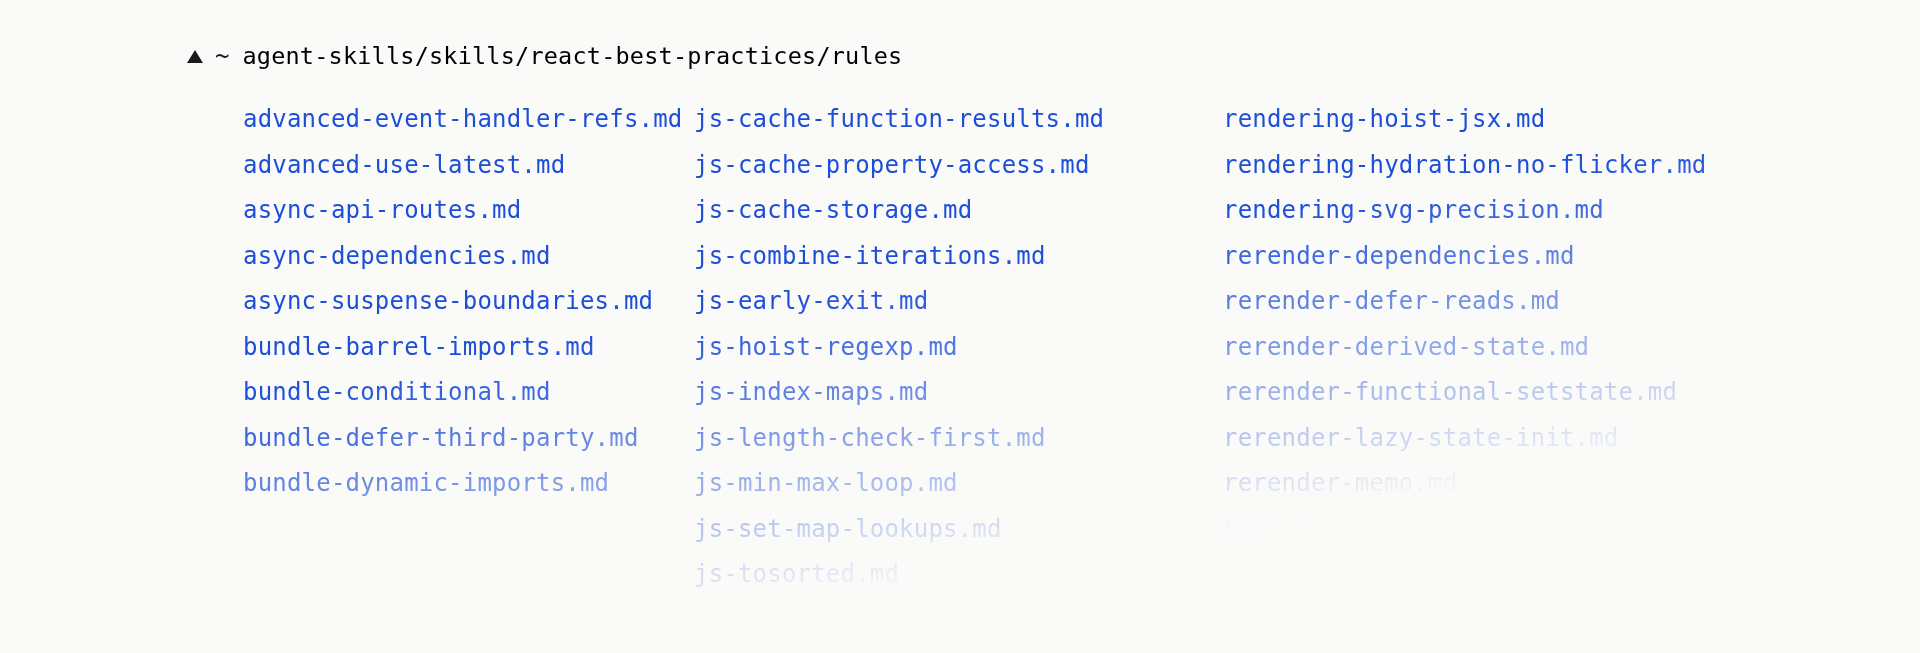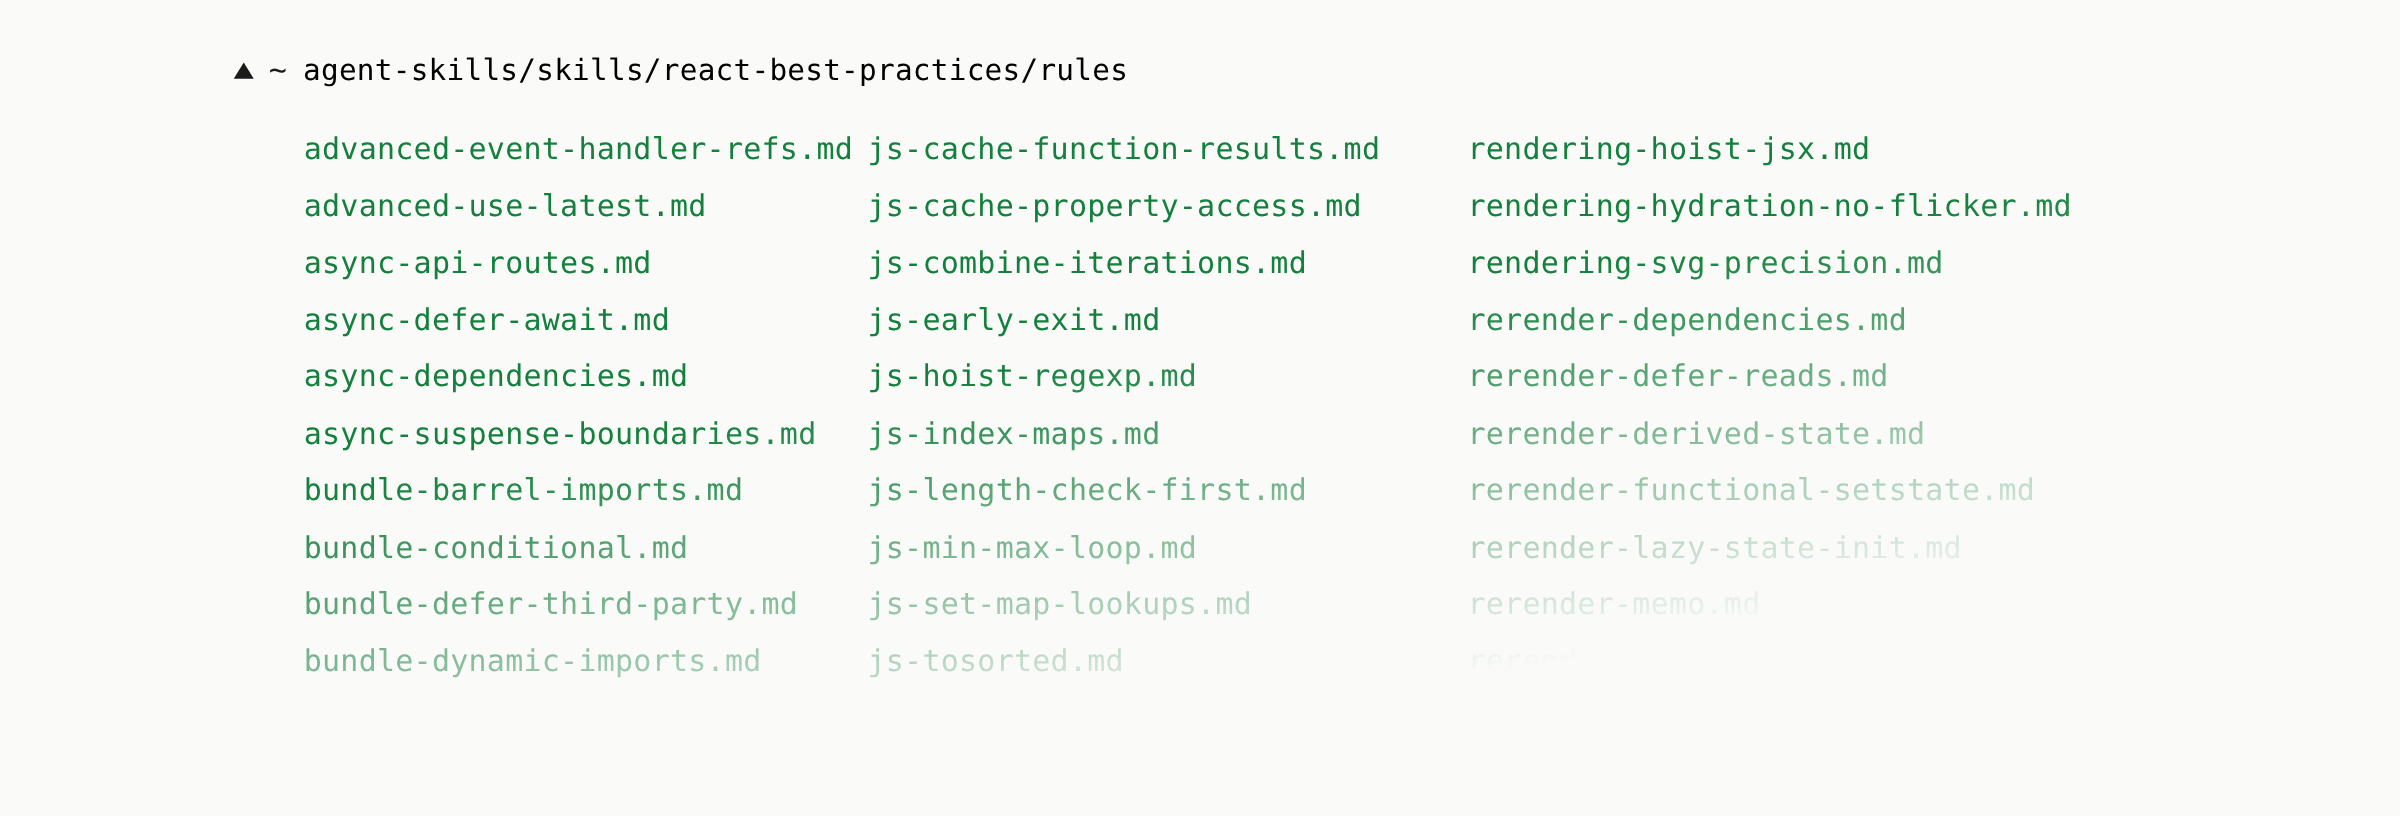--- a/index.html
+++ b/index.html
@@ -33,54 +33,54 @@
   .file-grid{
     position:absolute;left:0;top:97px;width:1920px;height:556px;
     -webkit-mask-image:linear-gradient(170deg,rgba(0,0,0,1) 0%,rgba(0,0,0,1) 38%,rgba(0,0,0,0) 73%);
             mask-image:linear-gradient(170deg,rgba(0,0,0,1) 0%,rgba(0,0,0,1) 38%,rgba(0,0,0,0) 73%);
   }
   .file-col{
     position:absolute;top:0;margin:0;padding:0;list-style:none;
   }
   .col-1{left:243px;}
   .col-2{left:694px;}
-  .col-3{left:1174px;}
+  .col-3{left:1223px;}
   .file-col li{
     height:45.5px;line-height:45.5px;
-    font-size:24px;color:#15803d;letter-spacing:.2px;
+    font-size:24px;color:#1d4ed8;letter-spacing:.2px;
     white-space:pre;cursor:pointer;
   }
 </style>
 </head>
 <body>
 
 <div>
 
   <div class="tree-header">
     <span class="tri"></span>
     <span class="home-tilde">~</span>
     <a class="dir-path">agent-skills/skills/react-best-practices/rules</a>
   </div>
 
   <div class="file-grid">
     <ul class="file-col col-1">
       <li>advanced-event-handler-refs.md</li>
       <li>advanced-use-latest.md</li>
       <li>async-api-routes.md</li>
-      <li>async-defer-await.md</li>
       <li>async-dependencies.md</li>
       <li>async-suspense-boundaries.md</li>
       <li>bundle-barrel-imports.md</li>
       <li>bundle-conditional.md</li>
       <li>bundle-defer-third-party.md</li>
       <li>bundle-dynamic-imports.md</li>
     </ul>
     <ul class="file-col col-2">
       <li>js-cache-function-results.md</li>
       <li>js-cache-property-access.md</li>
+      <li>js-cache-storage.md</li>
       <li>js-combine-iterations.md</li>
       <li>js-early-exit.md</li>
       <li>js-hoist-regexp.md</li>
       <li>js-index-maps.md</li>
       <li>js-length-check-first.md</li>
       <li>js-min-max-loop.md</li>
       <li>js-set-map-lookups.md</li>
       <li>js-tosorted.md</li>
     </ul>
     <ul class="file-col col-3">

